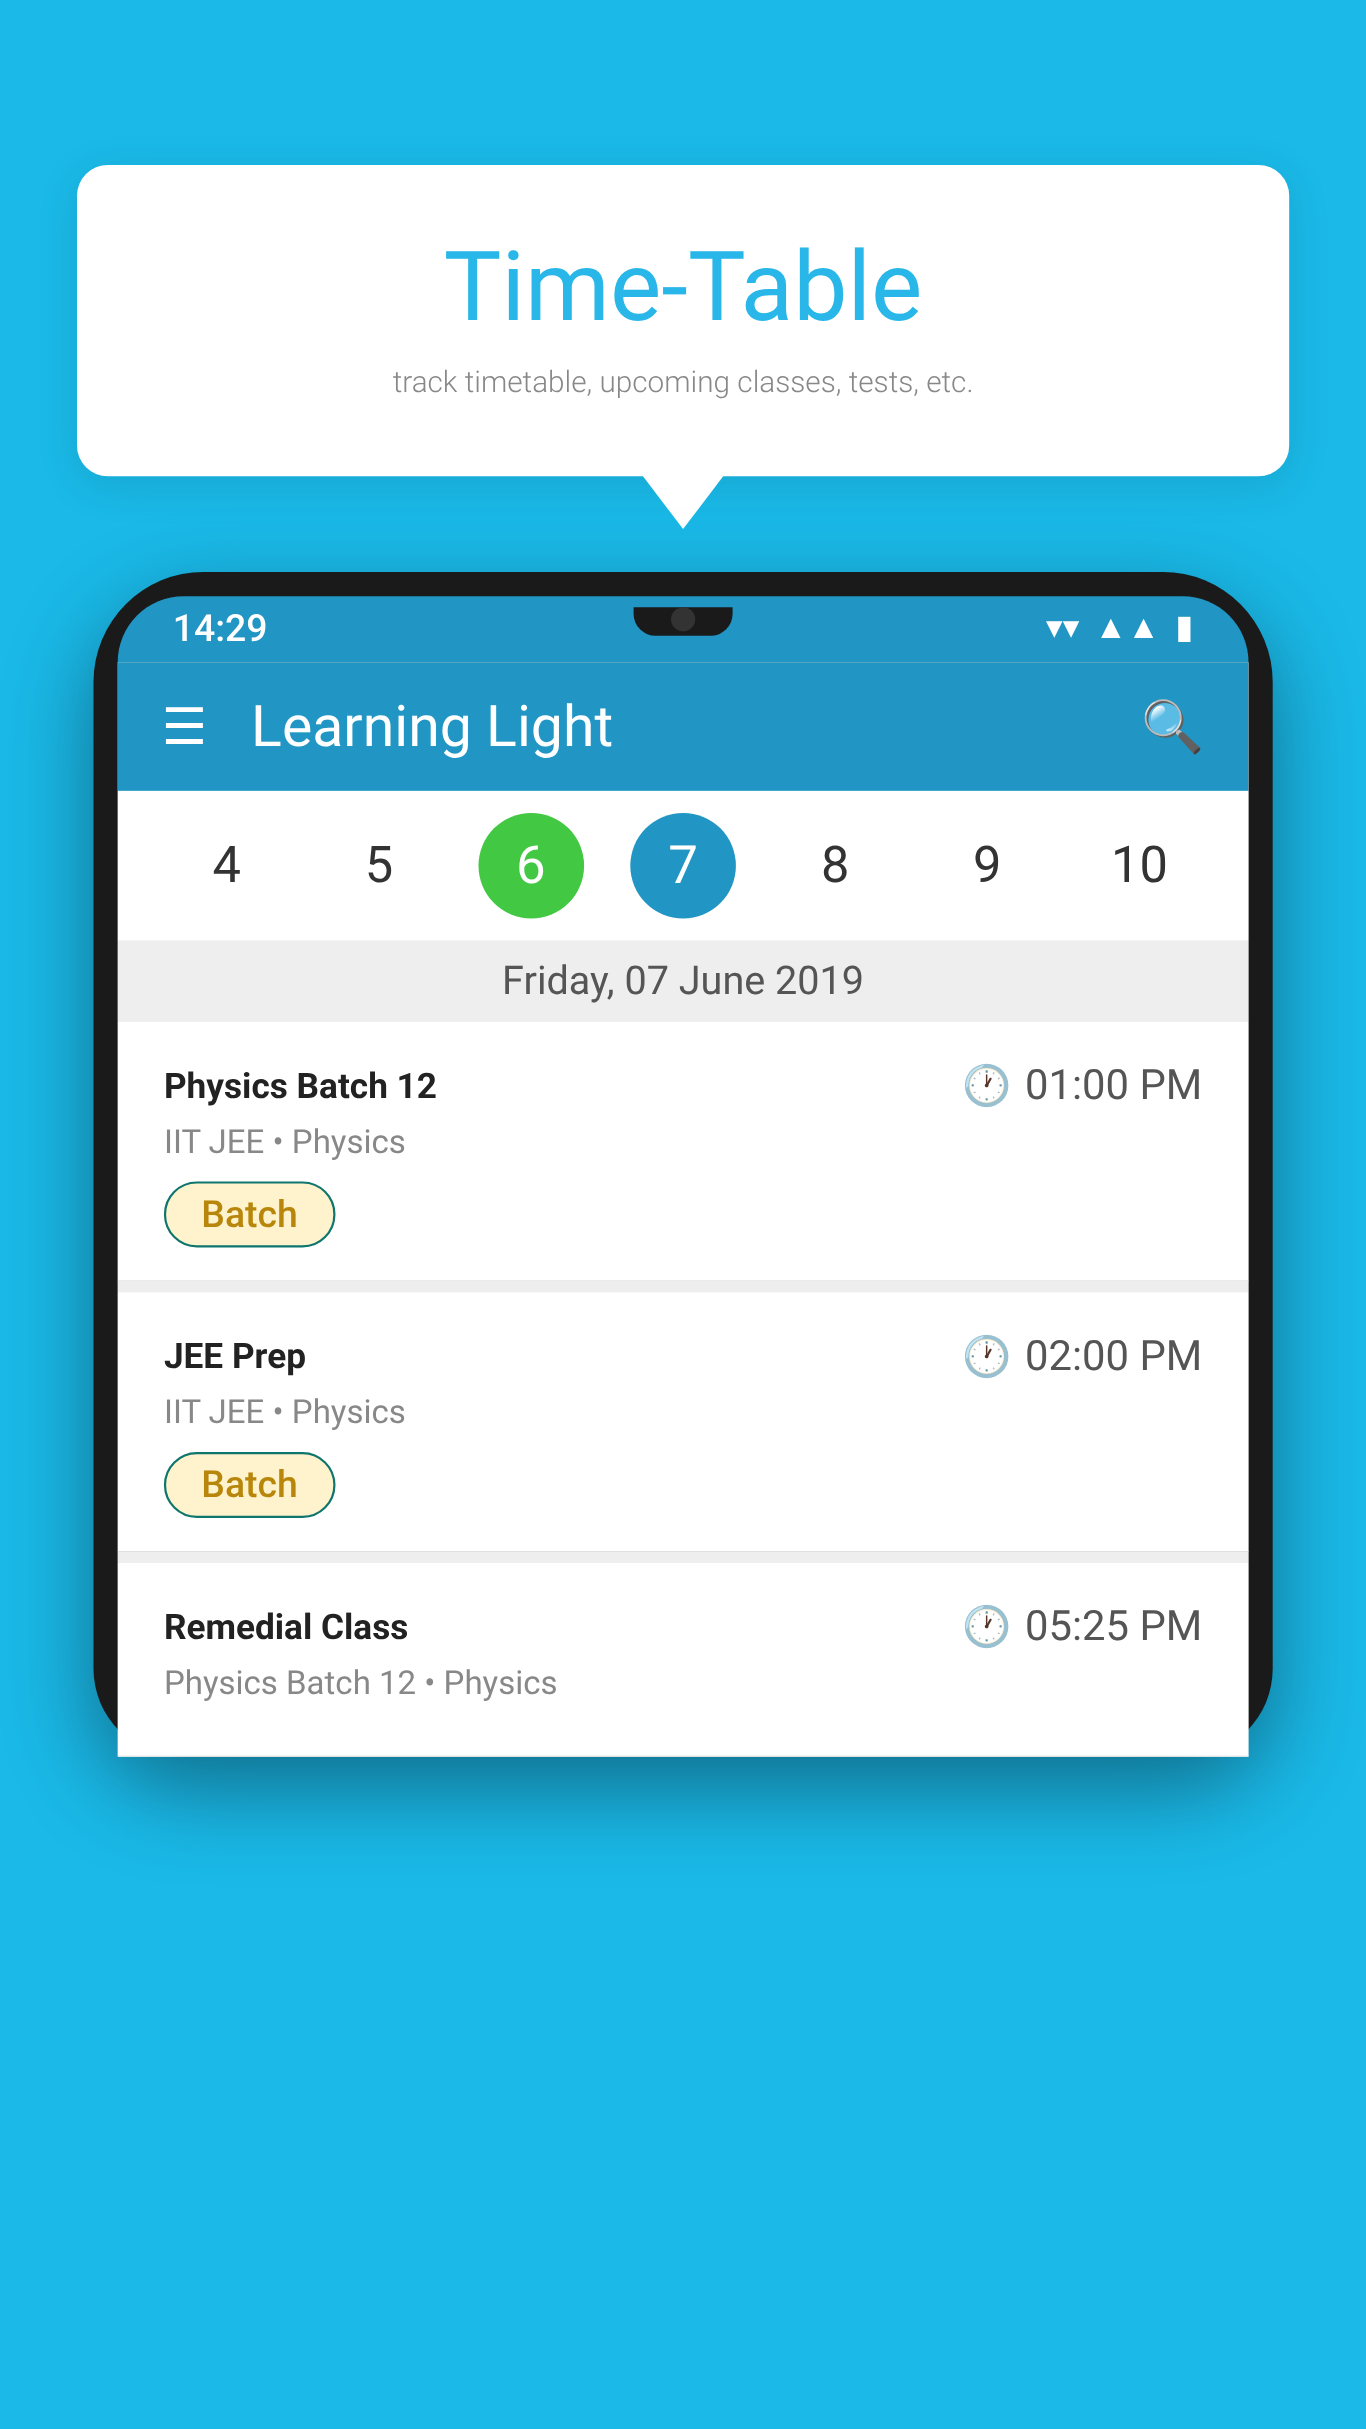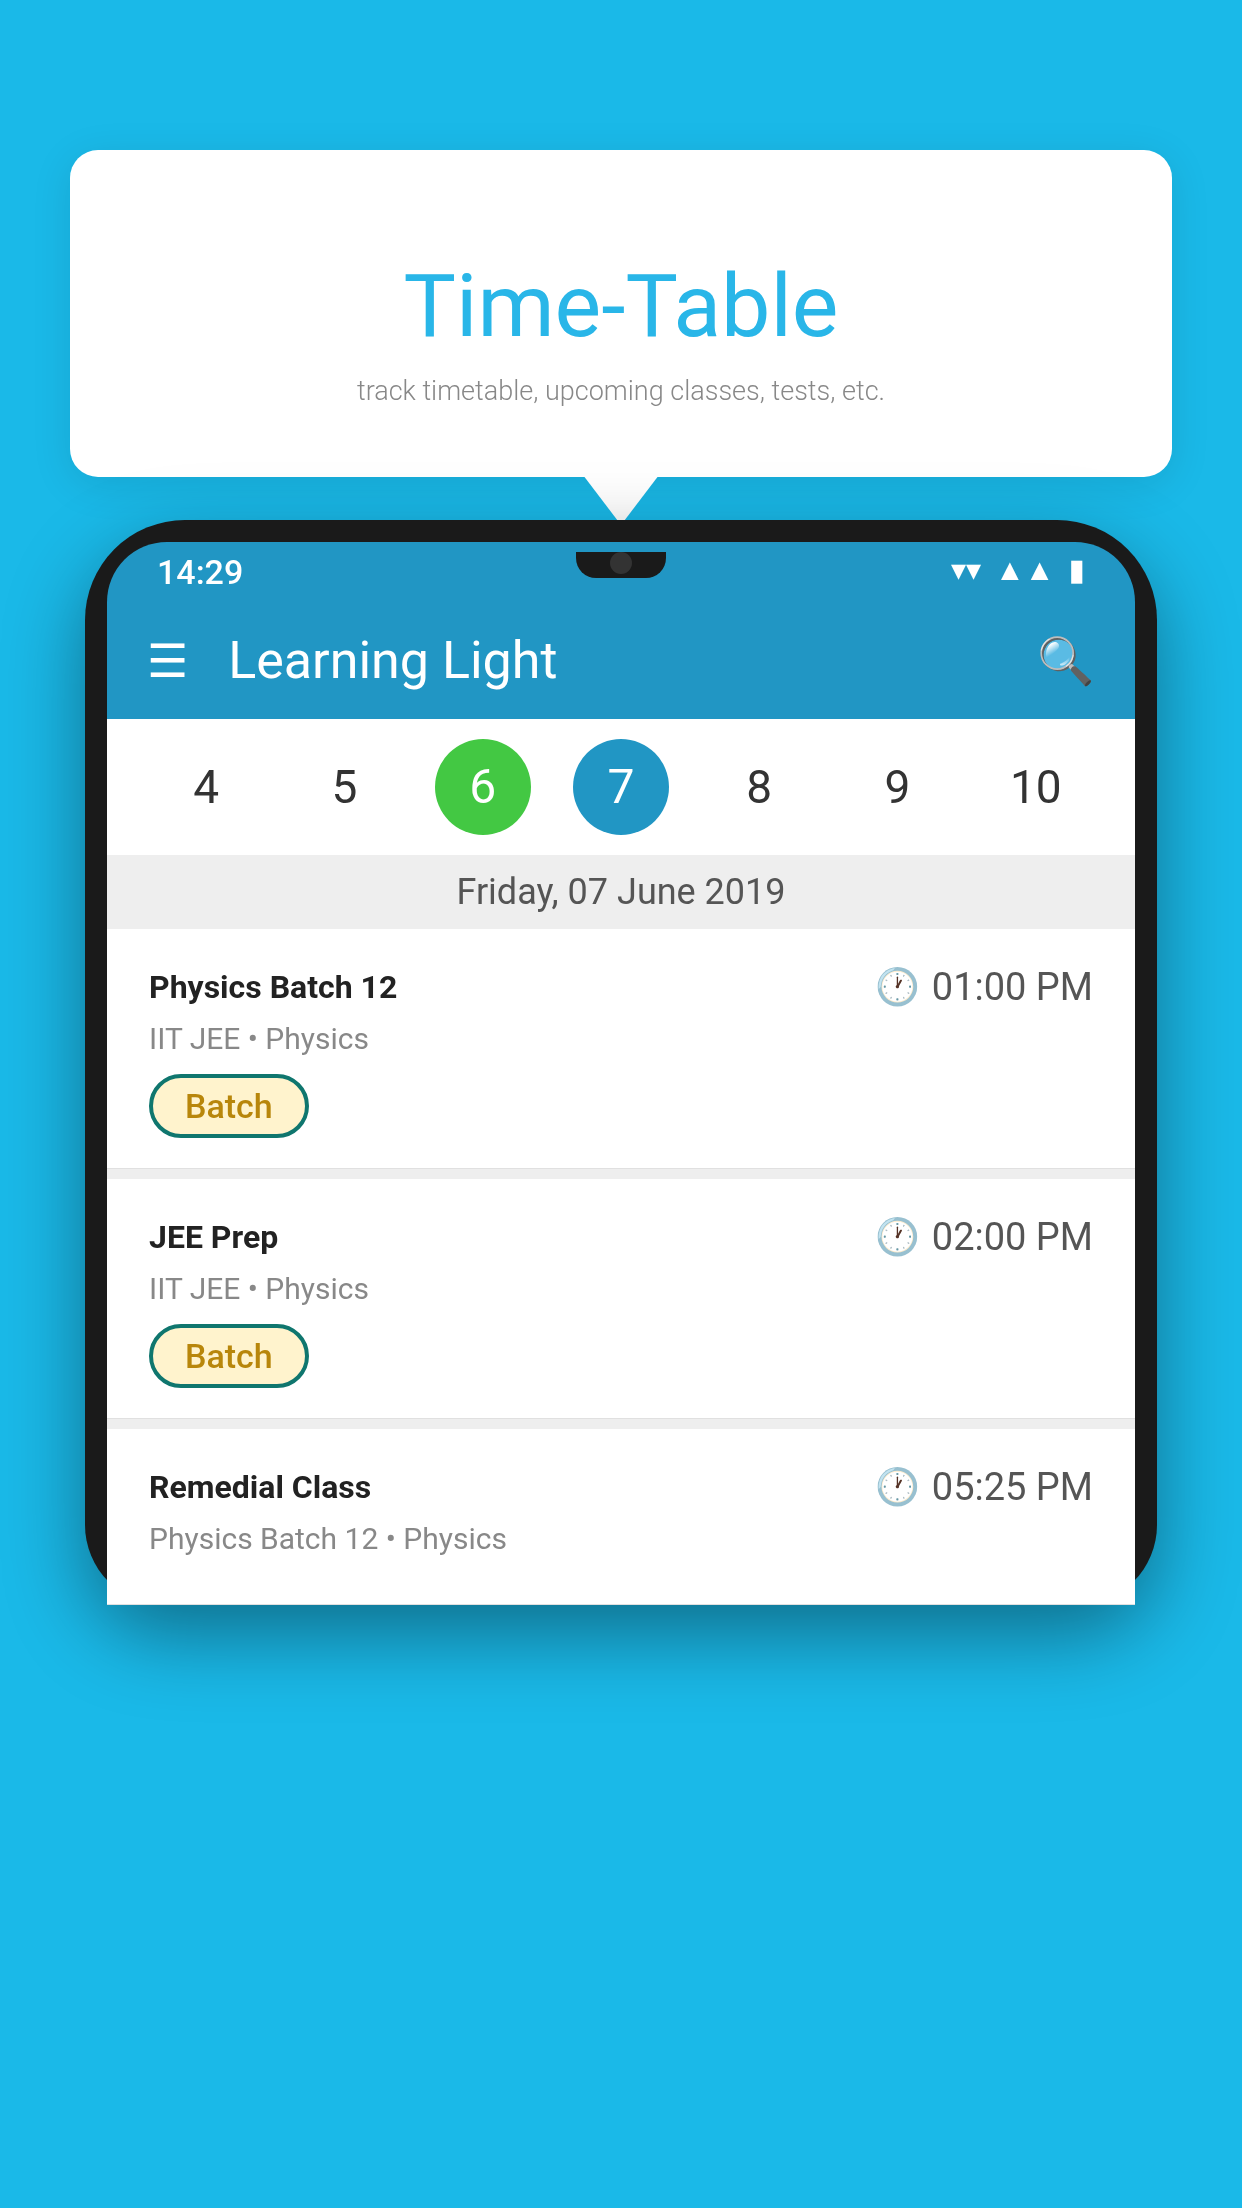--- a/index.html
+++ b/index.html
@@ -36,21 +36,20 @@
       border-left: 38px solid transparent;
       border-right: 38px solid transparent;
       border-top: 50px solid white;
     }
     .tooltip-title {
       text-align: center;
       font-size: 88px;
       font-weight: 400;
       color: #29b6e8;
       margin-bottom: 18px;
-      margin-top: 44px;
     }
     .tooltip-subtitle {
       text-align: center;
       font-size: 27px;
       color: #888;
       font-weight: 300;
     }
 
     
     .phone-wrapper {
@@ -249,21 +248,21 @@
       margin-bottom: 18px;
     }
     .batch-badge {
       display: inline-block;
       background: #fff3cd;
       color: #b8860b;
       border-radius: 40px;
       padding: 8px 32px;
       font-size: 34px;
       font-weight: 500;
-      border: 4px solid #0f766e;
+      border: 2px solid #0f766e;
     }
 
     .divider {
       height: 10px;
       background: #eeeeee;
     }
   </style>
 </head>
 <body>
 

